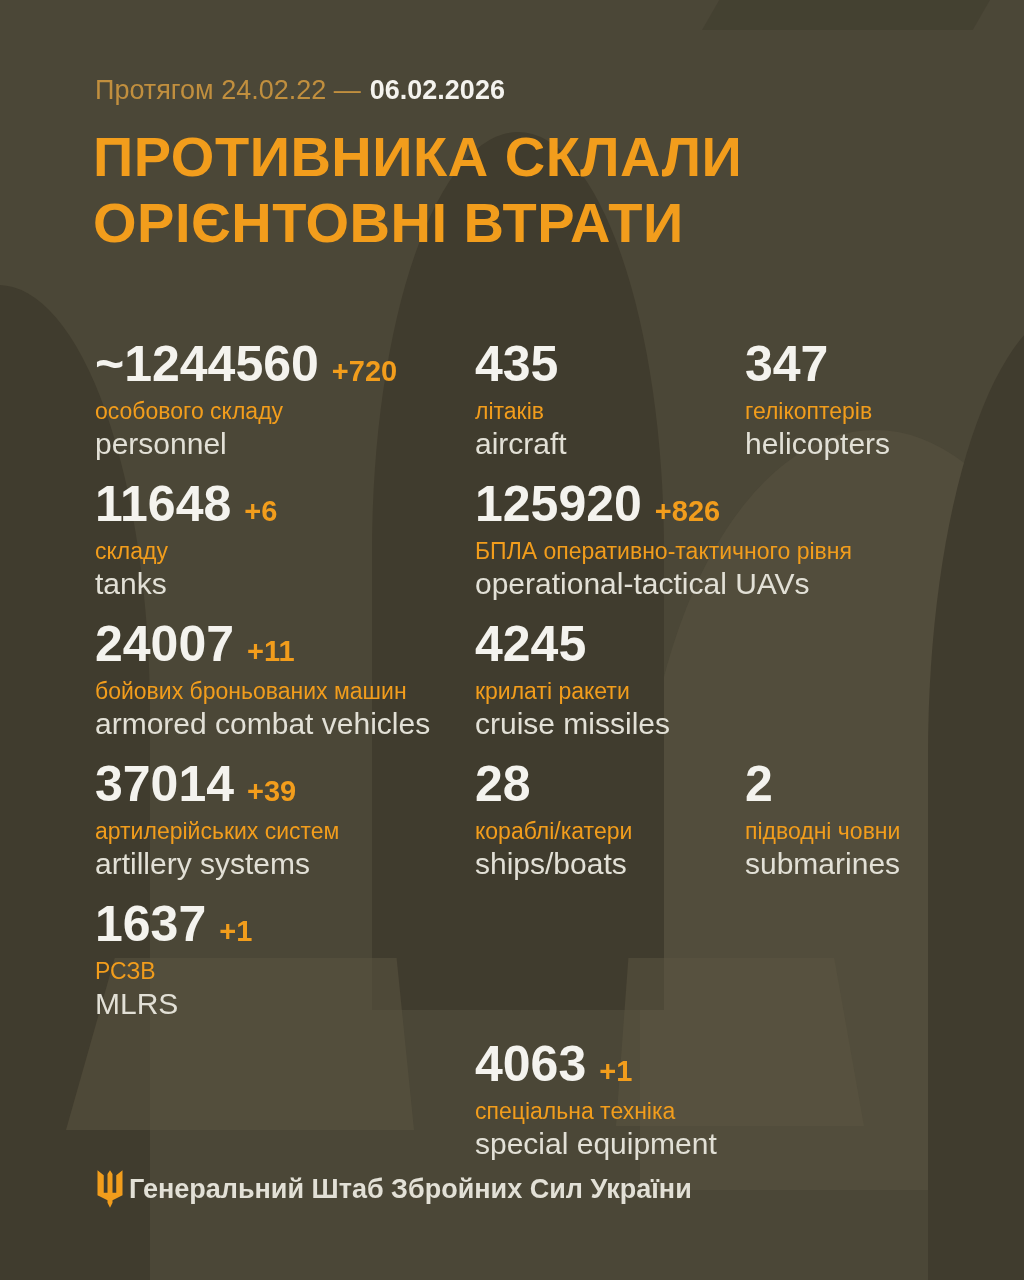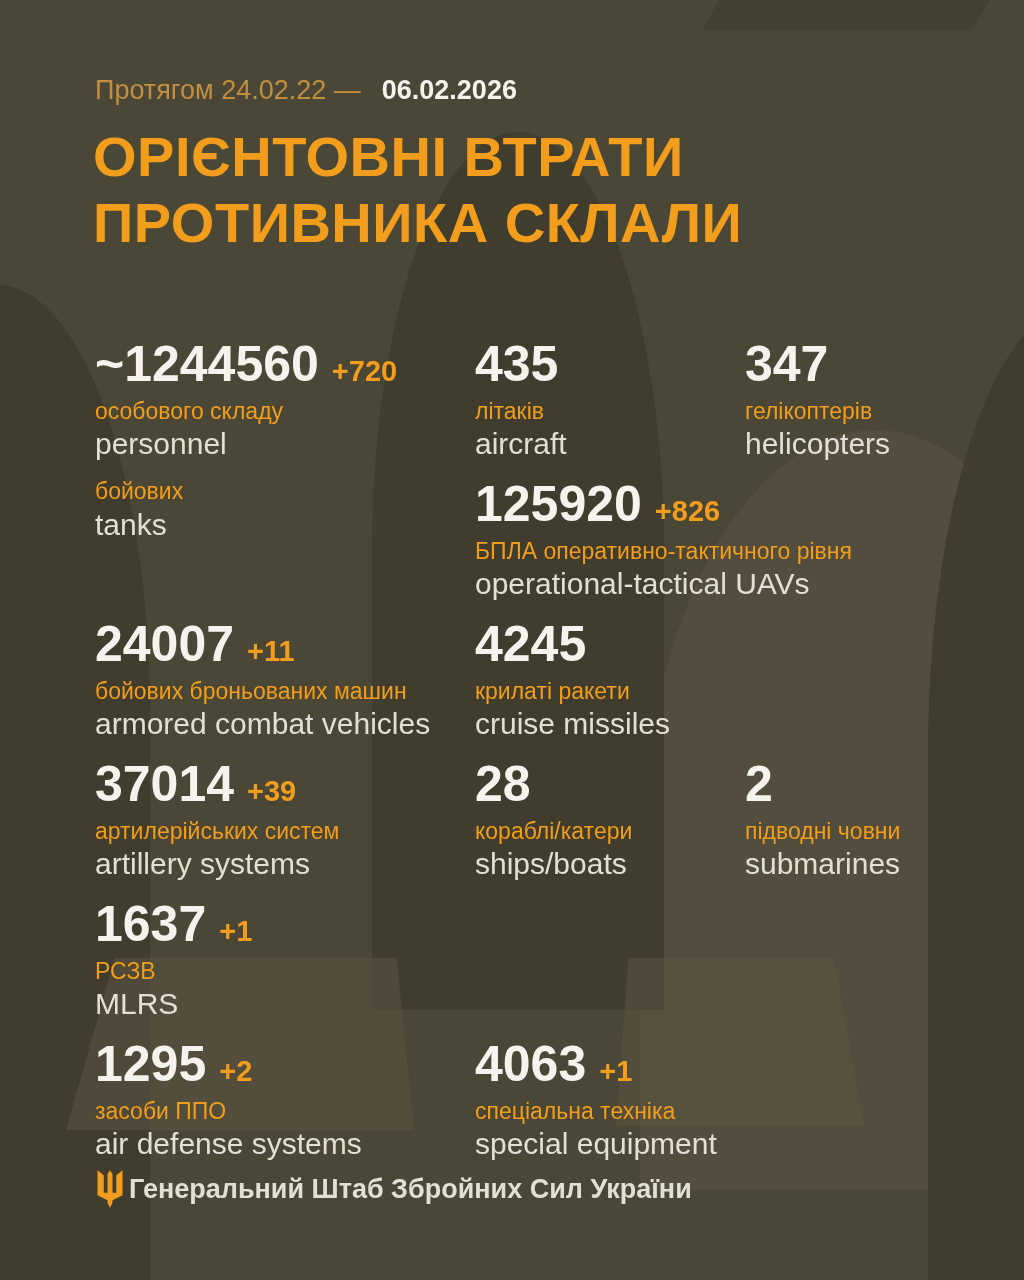--- a/index.html
+++ b/index.html
@@ -29,21 +29,21 @@
   .base-mid{left:616px;top:958px;width:248px;height:168px;
     background:var(--shape-light,#5B5542);opacity:.5;
     clip-path:polygon(5% 0,88% 0,100% 100%,0 100%);}
   .cap-top{left:702px;top:0;width:288px;height:30px;
     background:var(--shape-dark,#403C2E);opacity:.55;
     clip-path:polygon(6% 0,100% 0,94% 100%,0 100%);}
   
   .content{position:absolute;inset:0;z-index:1;}
   .period{position:absolute;left:95px;top:76px;font-size:27px;line-height:1.1;}
   .period .muted{color:var(--muted-accent,#C18F3E);font-weight:500;}
-  .period .date{color:var(--text-white,#F4F3EE);font-weight:700;margin-left:21px;}
+  .period .date{color:var(--text-white,#F4F3EE);font-weight:700;margin-left:9px;}
   .title{position:absolute;left:93px;top:124px;
     font-size:56px;font-weight:700;line-height:66px;letter-spacing:.5px;
     color:var(--accent,#F29D1C);}
   .stats{position:absolute;left:95px;top:326px;width:900px;
     display:grid;grid-template-columns:380px 270px 1fr;grid-auto-rows:140px;}
   .stat{white-space:nowrap;padding-top:12px;}
   .c1{grid-column:1}.c2{grid-column:2}.c3{grid-column:3}
   .r1{grid-row:1}.r2{grid-row:2}.r3{grid-row:3}.r4{grid-row:4}.r5{grid-row:5}.r6{grid-row:6}
   .num-line{display:flex;align-items:baseline;gap:13px;margin-bottom:7px;}
   .num{font-size:50px;font-weight:700;line-height:1.05;color:var(--text-white,#F4F3EE);}
@@ -71,22 +71,22 @@
     <div class="shape cap-top"></div>
   </div>
 
   <div class="content">
 
     <div class="period">
       <span class="muted">Протягом 24.02.22 —</span><span class="date">06.02.2026</span>
     </div>
 
     <div class="title">
+      <div>ПРОТИВНИКА СКЛАЛИ</div>
       <div>ОРІЄНТОВНІ ВТРАТИ</div>
-      <div>ПРОТИВНИКА СКЛАЛИ</div>
     </div>
 
     <div class="stats">
 
       <div class="stat c1 r1">
         <div class="num-line">
             <span class="num">~1244560</span>
             <span class="delta">+720</span>
           </div>
         <div class="label-uk">особового складу</div>
@@ -105,21 +105,25 @@
       <div class="stat c3 r1">
         <div class="num-line">
             <span class="num">347</span>
             <span class="delta"></span>
           </div>
         <div class="label-uk">гелікоптерів</div>
         <div class="label-en">helicopters</div>
       </div>
 
       <div class="stat c1 r2">
-        <div class="label-uk">бойових</div>
+        <div class="num-line">
+            <span class="num">11648</span>
+            <span class="delta">+6</span>
+          </div>
+        <div class="label-uk">складу</div>
         <div class="label-en">tanks</div>
       </div>
 
       <div class="stat c2 r2">
         <div class="num-line">
             <span class="num">125920</span>
             <span class="delta">+826</span>
           </div>
         <div class="label-uk">БПЛА оперативно-тактичного рівня</div>
         <div class="label-en">operational-tactical UAVs</div>
@@ -173,28 +177,20 @@
       <div class="stat c1 r5">
         <div class="num-line">
             <span class="num">1637</span>
             <span class="delta">+1</span>
           </div>
         <div class="label-uk">РСЗВ</div>
         <div class="label-en">MLRS</div>
       </div>
 
 
-      <div class="stat c1 r6">
-        <div class="num-line">
-            <span class="num">1295</span>
-            <span class="delta">+2</span>
-          </div>
-        <div class="label-uk">засоби ППО</div>
-        <div class="label-en">air defense systems</div>
-      </div>
 
       <div class="stat c2 r6">
         <div class="num-line">
             <span class="num">4063</span>
             <span class="delta">+1</span>
           </div>
         <div class="label-uk">спеціальна техніка</div>
         <div class="label-en">special equipment</div>
       </div>
 

